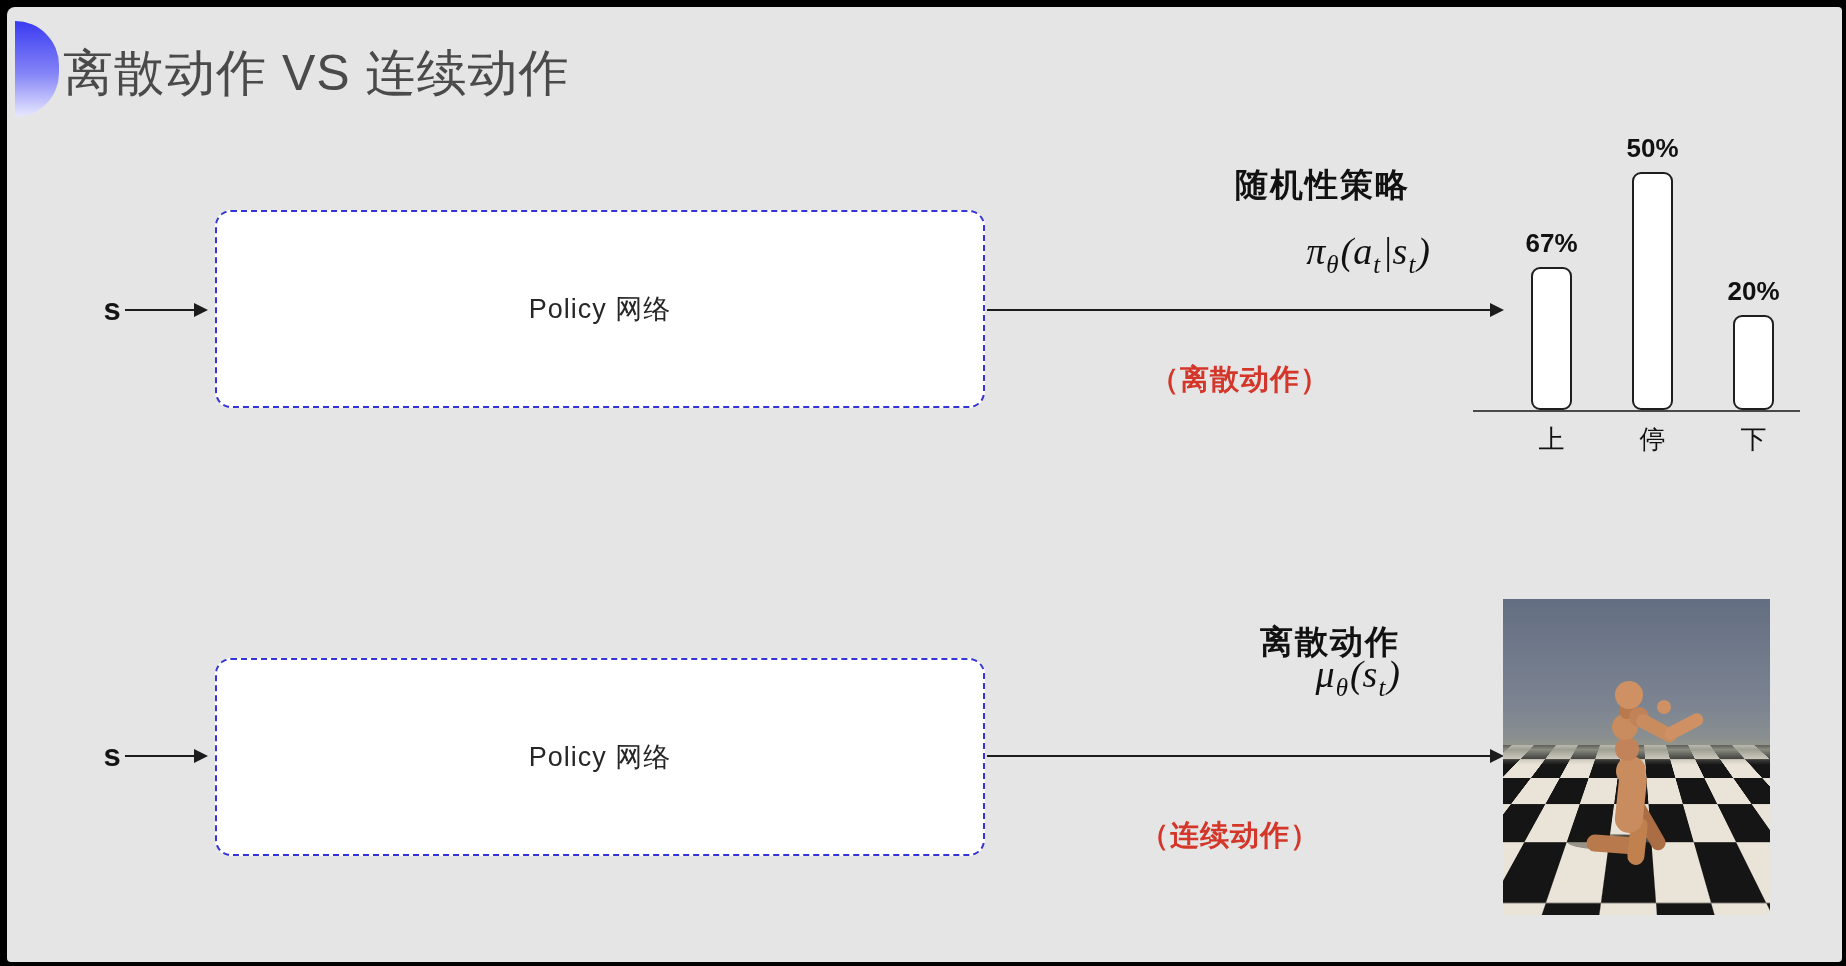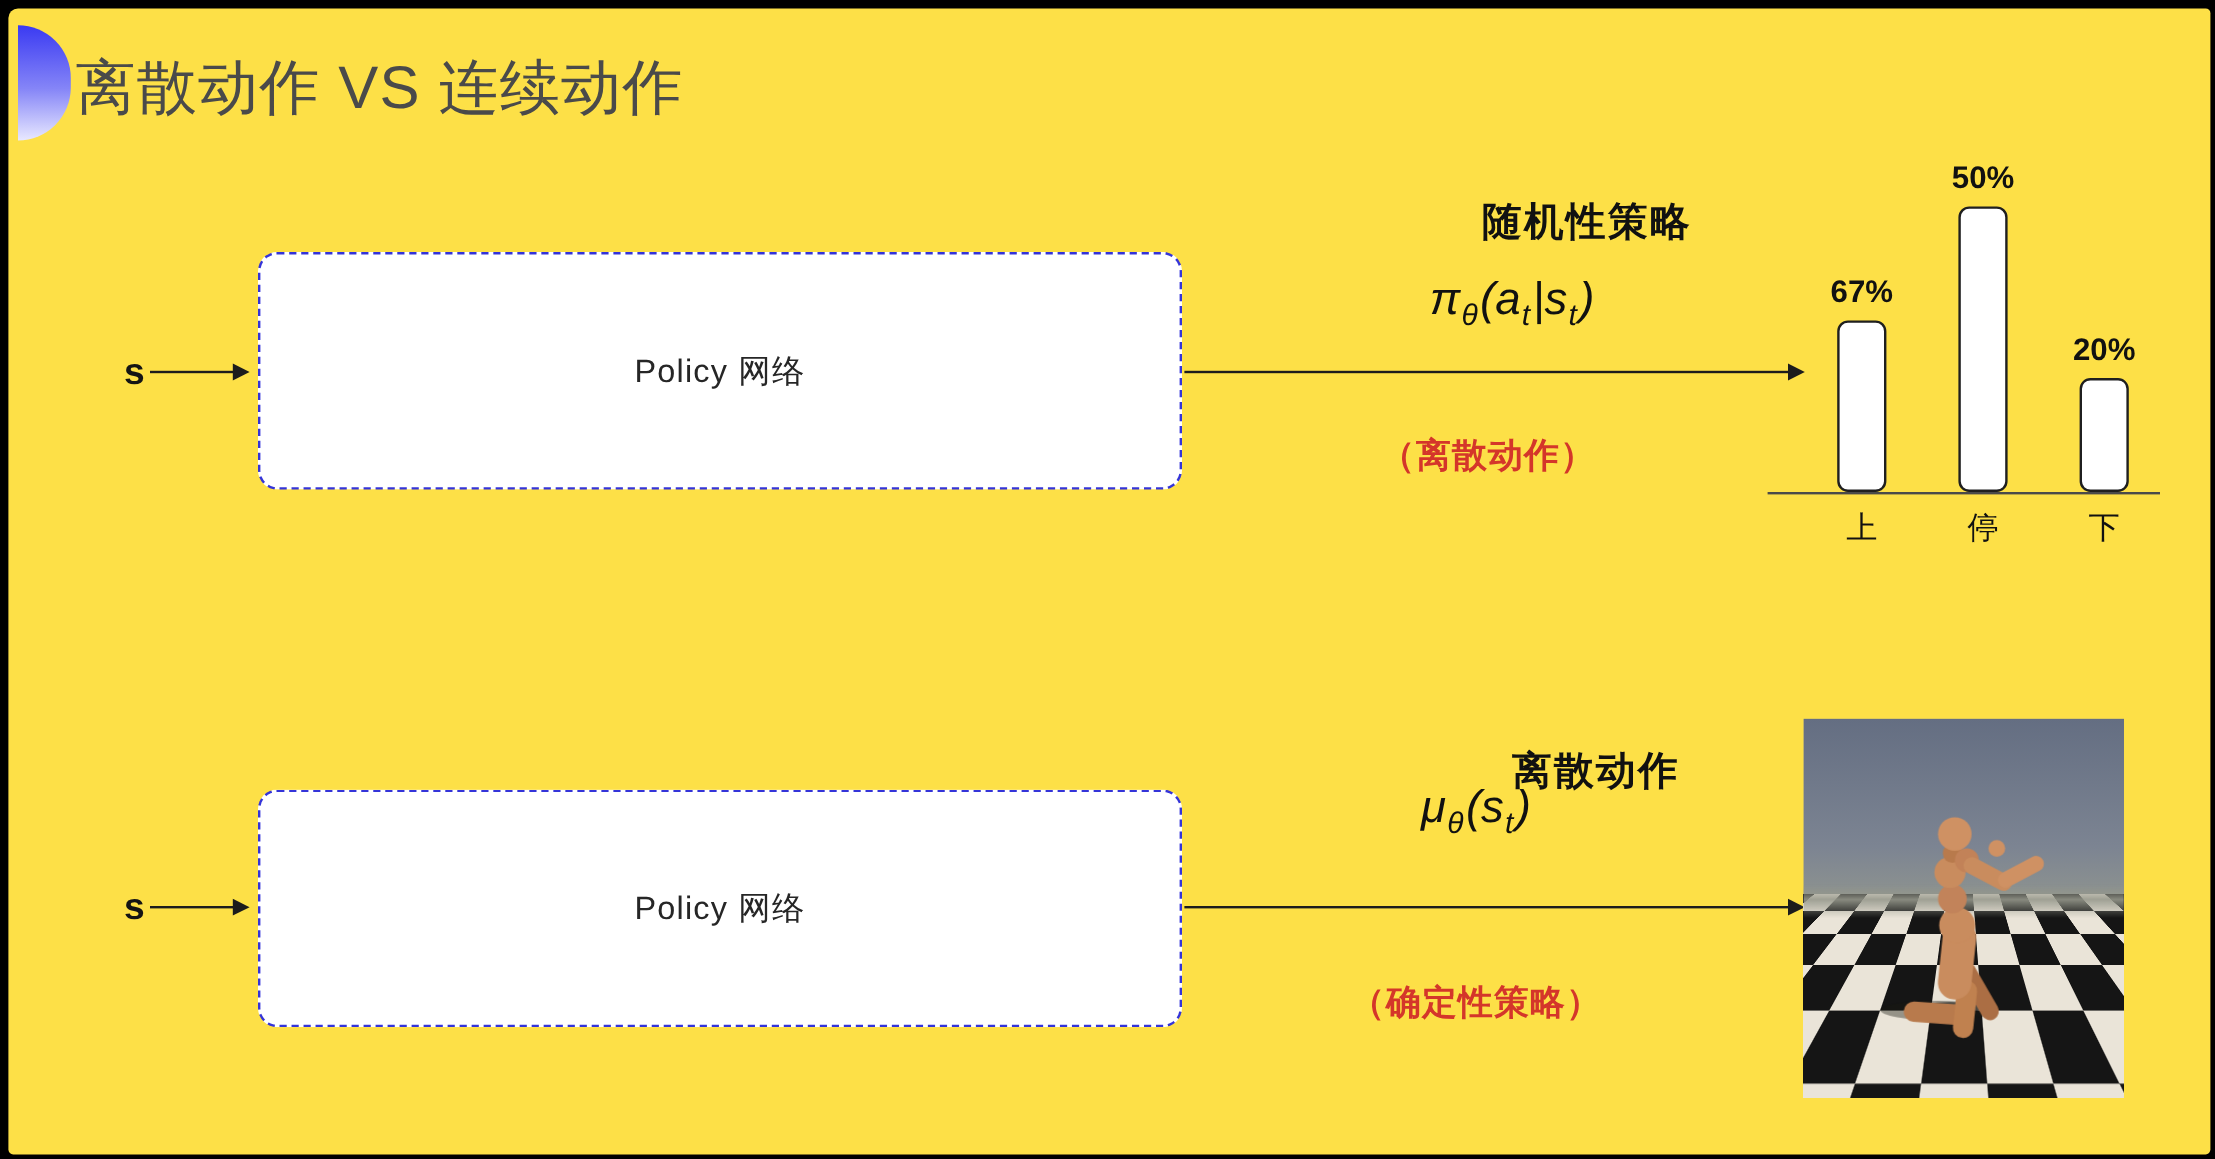--- a/index.html
+++ b/index.html
@@ -1,41 +1,41 @@
 <!DOCTYPE html>
 <html><head>
 <meta charset="utf-8">
 <style>
   * { margin:0; padding:0; box-sizing:border-box; }
   html,body { width:1846px; height:966px; background:#000; overflow:hidden;
               font-family:"Liberation Sans", sans-serif; }
   .slide { position:absolute; left:7px; top:7px; width:1835px; height:955px;
-           background:#fde047; border-radius:8px 4px 4px 4px; overflow:hidden; }
+           background:#e5e5e5; border-radius:8px 4px 4px 4px; overflow:hidden; }
 
   
   .title-icon { position:absolute; left:8px; top:14px; width:44px; height:96px;
     background:linear-gradient(180deg,#3a3af2 0%,#8585f7 55%,#e8e8ff 100%);
     border-radius:0 999px 999px 0; }
   .page-title { position:absolute; left:56px; top:36px; font-size:50px; line-height:60px;
     color:#4a4a4a; font-weight:500; letter-spacing:1px; white-space:nowrap; }
 
   
   .s-label { position:absolute; width:34px; text-align:center; font-size:31px;
     font-weight:700; color:#141414; line-height:30px; }
   .arrow { position:absolute; height:2px; background:#1c1c1c; }
   .arrow::after { content:''; position:absolute; right:-13px; top:-6px; width:0; height:0;
     border-left:14px solid #1c1c1c; border-top:7px solid transparent; border-bottom:7px solid transparent; }
   .policy-box { position:absolute; width:770px; height:198px;
     border:2.5px dashed #3434d9; border-radius:16px; background:#fff;
     display:flex; align-items:center; justify-content:center; }
   .policy-box .box-label { font-size:27px; color:#262626; font-weight:500; letter-spacing:1px;text-align:right; }
   .policy-type { position:absolute; width:340px; text-align:right; font-size:33px;
     font-weight:600; color:#111; letter-spacing:2px; white-space:nowrap; }
-  .formula { position:absolute; width:340px; text-align:center; font-size:38px; color:#111;
-    font-family:Liberation Sans, sans-serif; font-style:italic; white-space:nowrap; }
+  .formula { position:absolute; width:340px; text-align:right; font-size:38px; color:#111;
+    font-family:Liberation Serif, serif; font-style:italic; white-space:nowrap; }
   .formula sub { font-size:25px; margin:0 2px 0 1px; }
   .action-note { position:absolute; width:340px; text-align:center; font-size:29px;
     font-weight:600; letter-spacing:1px; white-space:nowrap; }
 
   
   .chart { position:absolute; left:1466px; top:93px; width:327px; height:365px; }
   .chart-baseline { position:absolute; left:0; top:310px; width:327px; height:2px; background:#4a4a4a; }
   .chart-cols { position:absolute; left:0; top:0; width:100%; height:310px;
     display:flex; justify-content:center; align-items:flex-end; gap:28px; }
   .chart-col { position:relative; width:41px; height:100%;
@@ -113,21 +113,21 @@
   </div>
 
   <div class="arrow" style="left:980px; top:748px; width:504px;"></div>
 
   <div class="policy-type" style="left:1053px; top:613px;">离散动作</div>
 
   <div class="formula" style="left:1053px; top:645px;">
     <span>μ</span><sub>θ</sub><span>(</span><span>s</span><sub>t</sub><span>)</span>
   </div>
 
-  <div class="action-note" style="left: 1053px; top: 809px; color: rgb(212, 54, 42);">（确定性策略）</div>
+  <div class="action-note" style="left: 1053px; top: 809px; color: rgb(212, 54, 42);">（连续动作）</div>
 
   <div class="robot-scene">
     <div class="sky"></div>
     <div class="floor"></div>
     <div class="horizon-haze"></div>
     <div class="floor-glow"></div>
     <svg class="humanoid-svg" width="267" height="316" viewBox="0 0 267 316">
       <ellipse cx="112" cy="243" rx="48" ry="8" fill="rgba(25,25,18,0.40)"></ellipse>
       <ellipse cx="122" cy="241" rx="26" ry="5" fill="rgba(0,0,0,0.5)"></ellipse>
 

